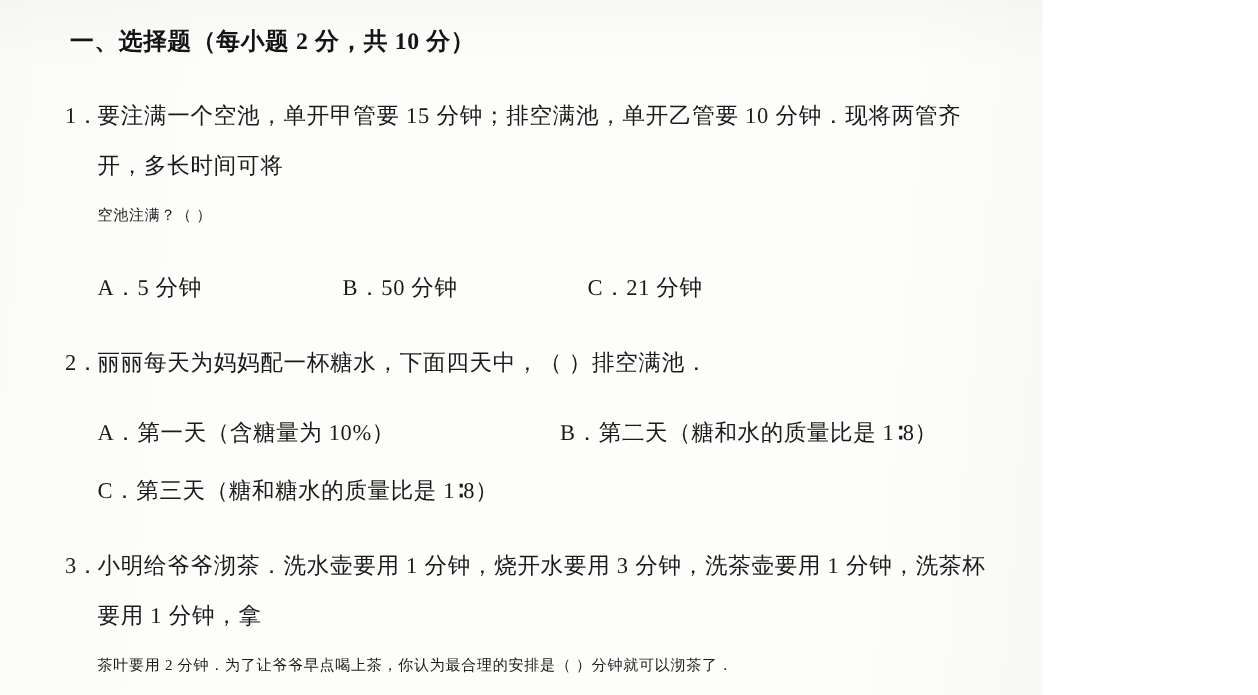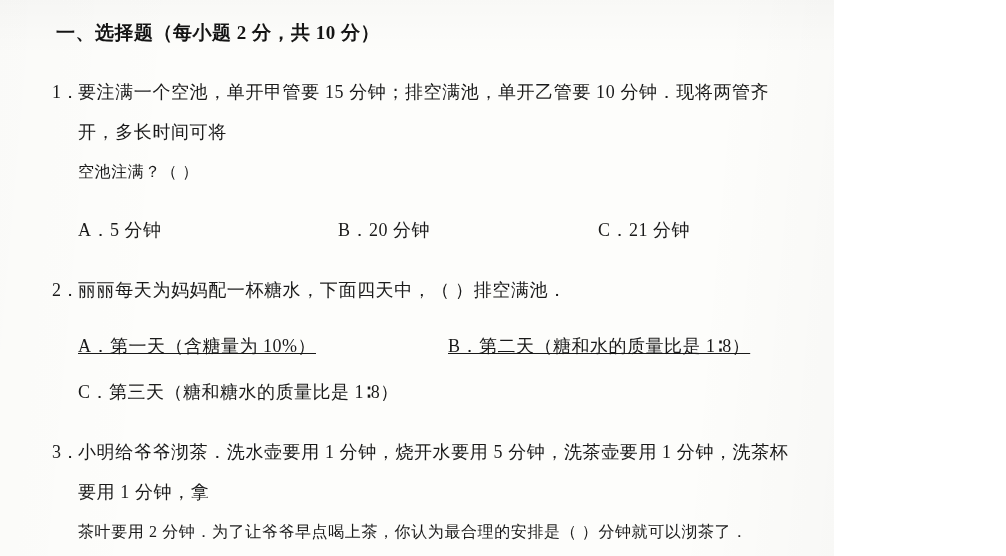--- a/index.html
+++ b/index.html
@@ -58,21 +58,21 @@
     flex: 0 0 26px;
     text-align: left;
     font-size: 18px;
   }
   .q-text {
     flex: 1 1 auto;
     letter-spacing: 0.6px;
   }
   .q-cont {
     padding-left: 26px;
-    font-size: 16px;
+    font-size: 12px;
     line-height: 40px;
     letter-spacing: 0.6px;
   }
   .options {
     display: flex;
     padding-left: 26px;
     font-size: 18px;
     line-height: 40px;
     letter-spacing: 0.5px;
   }
@@ -87,42 +87,42 @@
   .options.cols2 .opt-b {
     flex: 0 0 auto;
   }
   .options.free .opt {
     flex: 0 0 auto;
   }
   .opt-gap {
     display: inline-block;
     width: 18px;
   }
-  .m1 { margin-top: 18px; justify-content: space-between; }
+  .m1 { margin-top: 18px; }
   .m2 { margin-top: 20px; }
   .m3 { margin-top: 6px; }
-  .m4 { margin-top: 16px; text-decoration: underline; }
+  .m4 { margin-top: 16px; }
 </style>
 </head>
 <body>
 
 <div class="page">
   <div class="content">
 
     <div class="section-title">一、选择题（每小题 2 分，共 10 分）</div>
 
     <div class="question">
       <div class="q-line">
         <span class="q-num">1．</span>
         <span class="q-text">要注满一个空池，单开甲管要 15 分钟；排空满池，单开乙管要 10 分钟．现将两管齐开，多长时间可将</span>
       </div>
       <div class="q-cont">空池注满？（        ）</div>
       <div class="options cols4 m1">
         <span class="opt">A．5 分钟</span>
-        <span class="opt">B．20 分钟</span>
+        <span class="opt">B．50 分钟</span>
         <span class="opt">C．21 分钟</span>
       </div>
     </div>
 
     <div class="question m2">
       <div class="q-line">
         <span class="q-num">2．</span>
         <span class="q-text">丽丽每天为妈妈配一杯糖水，下面四天中，（        ）排空满池．</span>
       </div>
       <div class="options cols2 m4">
@@ -131,21 +131,21 @@
       </div>
       <div class="options free m3">
         <span class="opt">C．第三天（糖和糖水的质量比是 1∶8）</span>
         <span class="opt-gap"></span>
       </div>
     </div>
 
     <div class="question m2">
       <div class="q-line">
         <span class="q-num">3．</span>
-        <span class="q-text">小明给爷爷沏茶．洗水壶要用 1 分钟，烧开水要用 5 分钟，洗茶壶要用 1 分钟，洗茶杯要用 1 分钟，拿</span>
+        <span class="q-text">小明给爷爷沏茶．洗水壶要用 1 分钟，烧开水要用 3 分钟，洗茶壶要用 1 分钟，洗茶杯要用 1 分钟，拿</span>
       </div>
       <div class="q-cont">茶叶要用 2 分钟．为了让爷爷早点喝上茶，你认为最合理的安排是（        ）分钟就可以沏茶了．</div>
       <div class="options cols4 m1">
         <span class="opt">A．13</span>
         <span class="opt">B．9</span>
         <span class="opt">D．2</span>
       </div>
     </div>
 
   </div>

